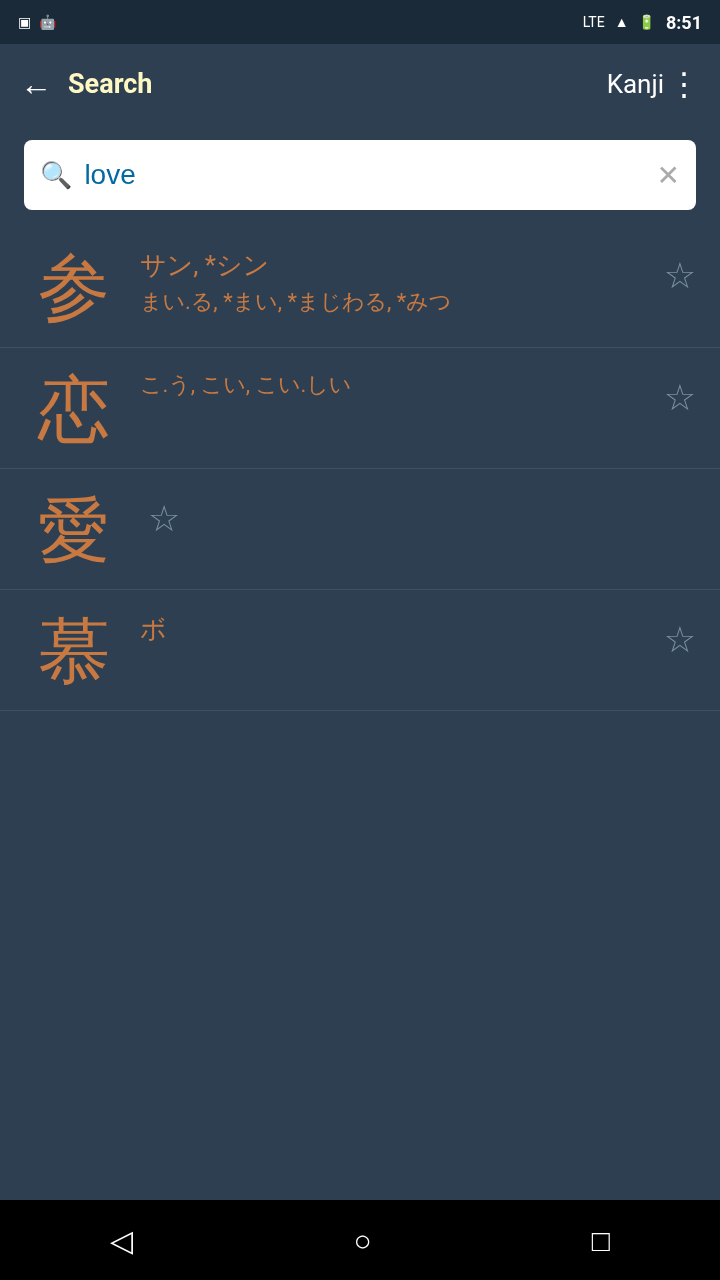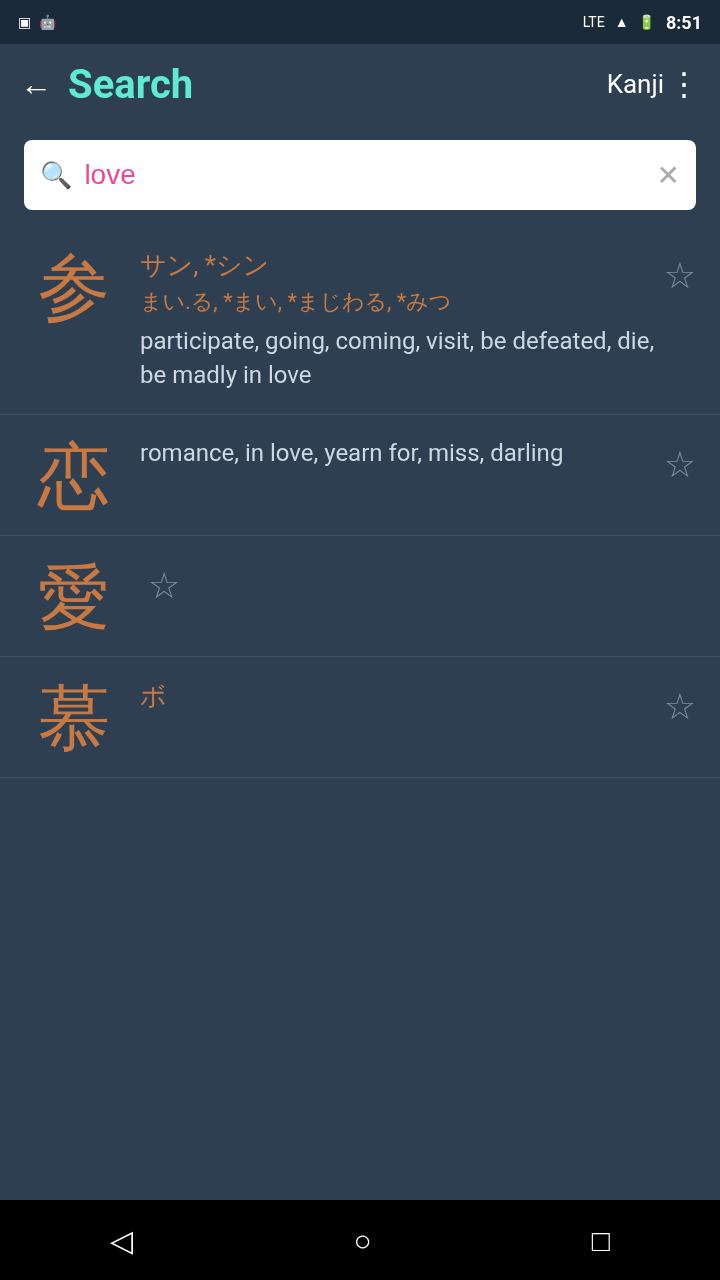--- a/index.html
+++ b/index.html
@@ -50,22 +50,22 @@
       padding: 0 20px;
     }
     .back-btn {
       color: #fff;
       font-size: 32px;
       cursor: pointer;
       margin-right: 16px;
       line-height: 1;
     }
     .app-title {
-      color: #5eead4;
-      font-size: 40px;
+      color: #fef9c3;
+      font-size: 27px;
       font-weight: bold;
       flex: 1;
     }
     .kanji-btn {
       color: #fff;
       font-size: 26px;
       margin-right: 4px;
       cursor: pointer;
     }
     .more-btn {
@@ -90,21 +90,21 @@
     .search-box-icon {
       color: #999;
       font-size: 26px;
       margin-right: 12px;
     }
     .search-input {
       flex: 1;
       border: none;
       outline: none;
       font-size: 28px;
-      color: #ec4899;
+      color: #0369a1;
       background: transparent;
     }
     .search-clear {
       color: #aaa;
       font-size: 28px;
       cursor: pointer;
     }
 
     
     .results-list {
@@ -205,29 +205,28 @@
   </div>
 </div>
 
 <div class="results-list">
 
   <div class="result-item">
     <span class="kanji-char">参</span>
     <div class="result-info">
       <div class="reading-on">サン, *シン</div>
       <div class="reading-kun">まい.る, *まい, *まじわる, *みつ</div>
-      <div class="meaning">participate, going, coming, visit, be defeated, die, be madly in love</div>
     </div>
     <span class="star-btn">☆</span>
   </div>
 
   <div class="result-item">
     <span class="kanji-char">恋</span>
     <div class="result-info">
-      <div class="meaning">romance, in love, yearn for, miss, darling</div>
+      <div class="reading-kun">こ.う, こい, こい.しい</div>
     </div>
     <span class="star-btn">☆</span>
   </div>
 
   <div class="result-item">
     <span class="kanji-char">愛</span>
     <span class="star-btn">☆</span>
   </div>
 
   <div class="result-item" style="overflow:hidden; max-height: 180px;">

